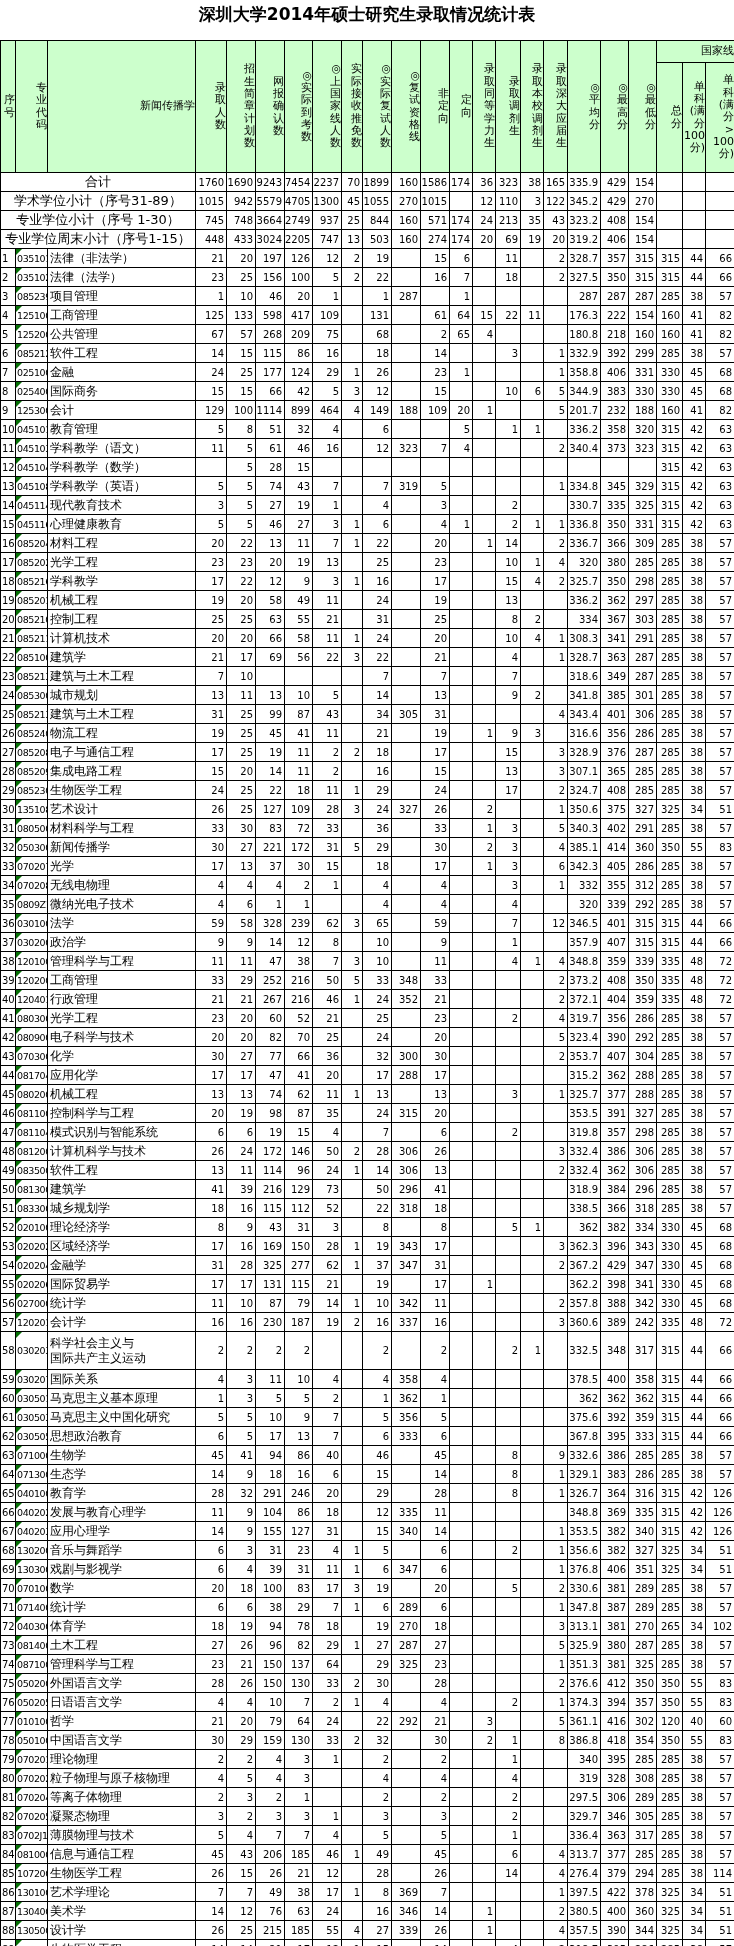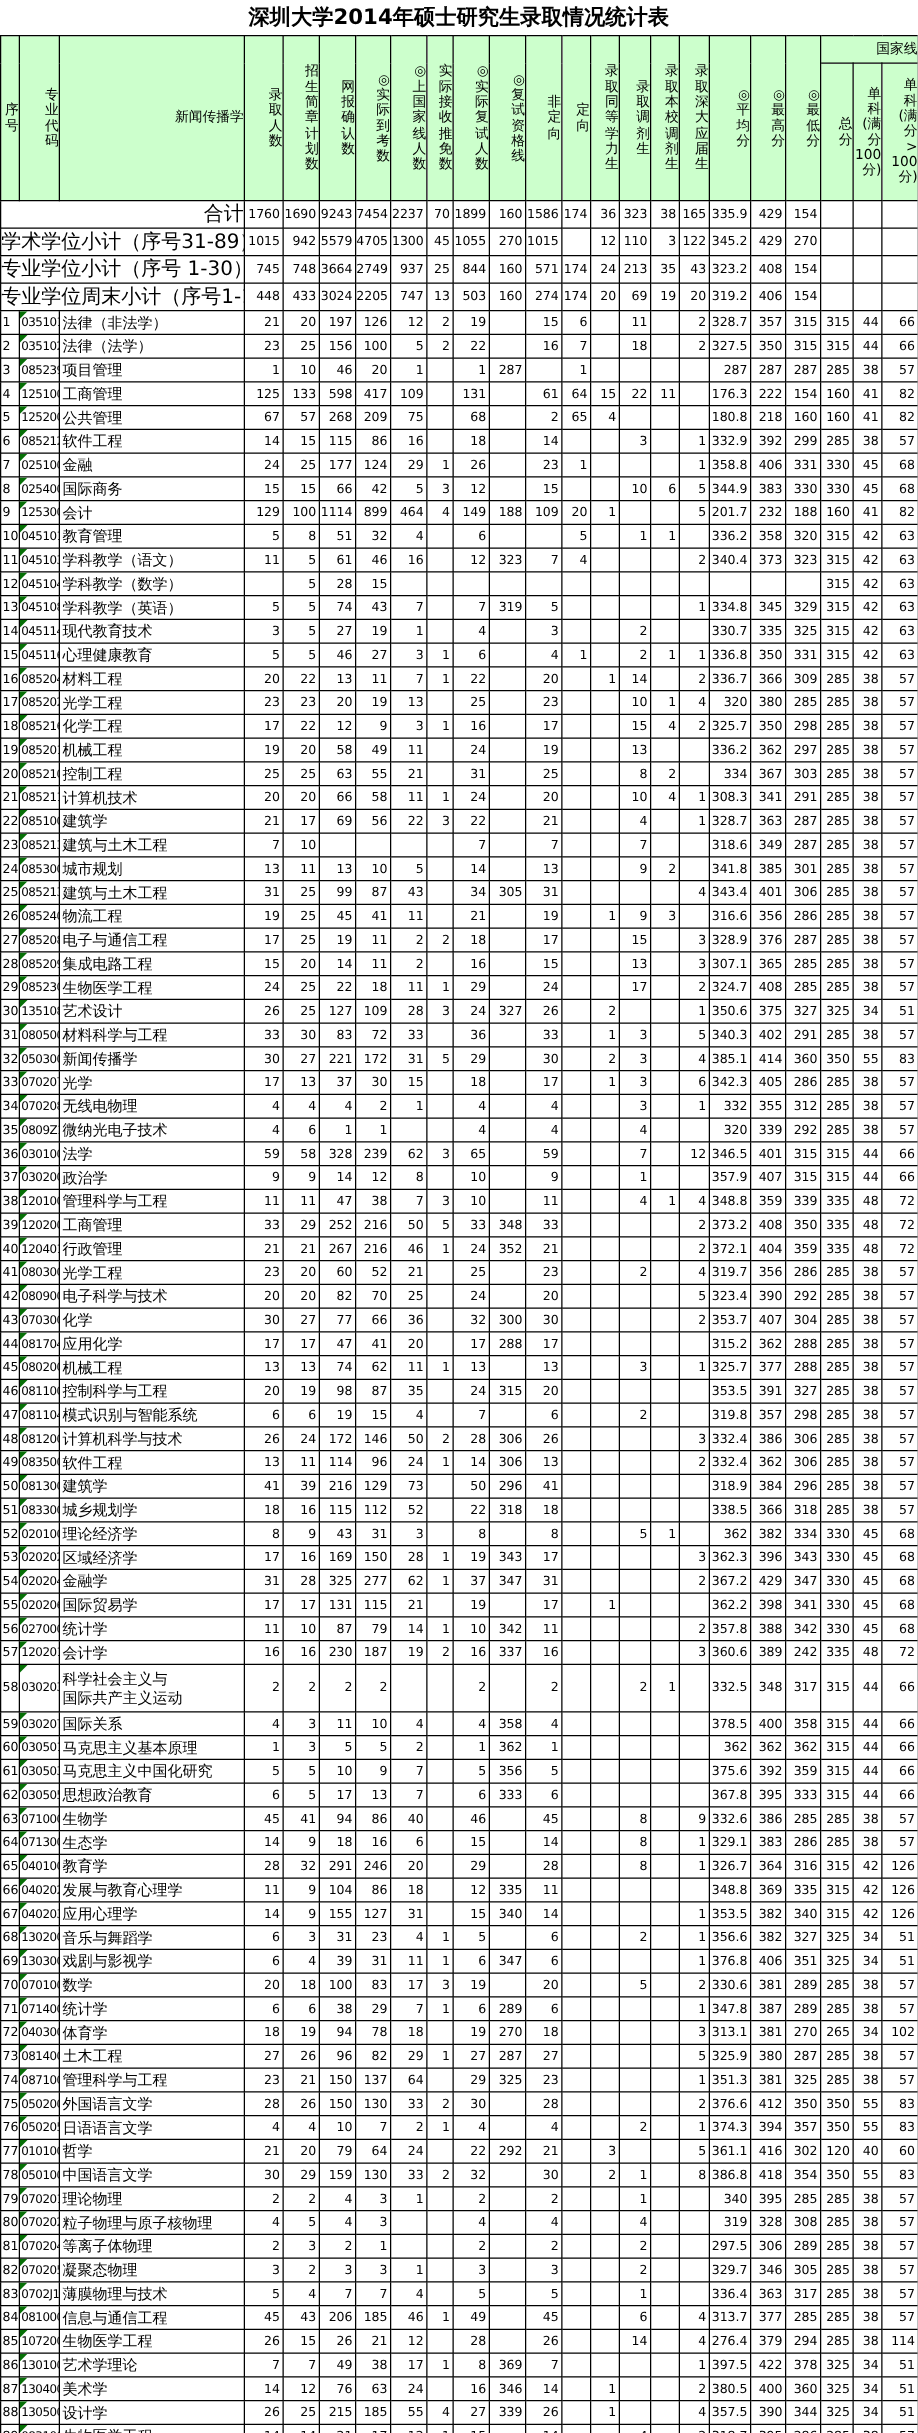--- a/index.html
+++ b/index.html
@@ -1,30 +1,30 @@
 <!DOCTYPE html>
 <html><head>
 <meta charset="utf-8">
 <style>
   html,body{margin:0;padding:0;background:#fff;}
   body{width:734px;font-family:"DejaVu Sans","Liberation Sans",sans-serif;color:#000;}
-  .title{height:28px;text-align:center;font-weight:bold;font-size:17px;line-height:28px;white-space:nowrap;}
+  .title{height:40px;text-align:center;font-weight:bold;font-size:17px;line-height:28px;white-space:nowrap;}
   table{border-collapse:collapse;table-layout:fixed;width:734px;}
   th,td{border:1px solid #000;overflow:hidden;padding:0;}
   thead th{background:#ccffcc;font-weight:normal;font-size:11px;text-align:right;vertical-align:middle;white-space:pre-line;line-height:1.12;}
   thead tr.hr1{height:22px;}
   thead tr.hr2{height:110px;}
   tbody tr{height:19px;}
   tbody td{font-size:10px;white-space:nowrap;vertical-align:middle;}
   td.num{text-align:right;padding-right:2px;}
   td.no{text-align:left;padding-left:1px;font-size:10px;}
   td.code{position:relative;padding-left:1px;font-size:9.5px;letter-spacing:-0.4px;}
   td.code::before{content:"";position:absolute;top:0;left:0;border-top:6px solid #067006;border-right:6px solid transparent;}
   td.name{text-align:left;padding-left:2px;font-size:12px;white-space:pre-line;line-height:1.25;}
-  td.sum{text-align:right;font-size:16px;white-space:nowrap;}
+  td.sum{text-align:center;font-size:13px;white-space:nowrap;}
 </style>
 </head>
 <body>
 
 <div class="title">深圳大学2014年硕士研究生录取情况统计表</div>
 <table>
     <colgroup>
       <col style="width:15px">
       <col style="width:32px">
       <col style="width:148px">
@@ -684,21 +684,21 @@
         <td class="num">320</td>
         <td class="num">380</td>
         <td class="num">285</td>
         <td class="num">285</td>
         <td class="num">38</td>
         <td class="num">57</td>
       </tr>
       <tr>
         <td class="no">18</td>
         <td class="code">085216</td>
-        <td class="name">化学工程</td>
+        <td class="name">学科教学</td>
         <td class="num">17</td>
         <td class="num">22</td>
         <td class="num">12</td>
         <td class="num">9</td>
         <td class="num">3</td>
         <td class="num">1</td>
         <td class="num">16</td>
         <td class="num"></td>
         <td class="num">17</td>
         <td class="num"></td>

